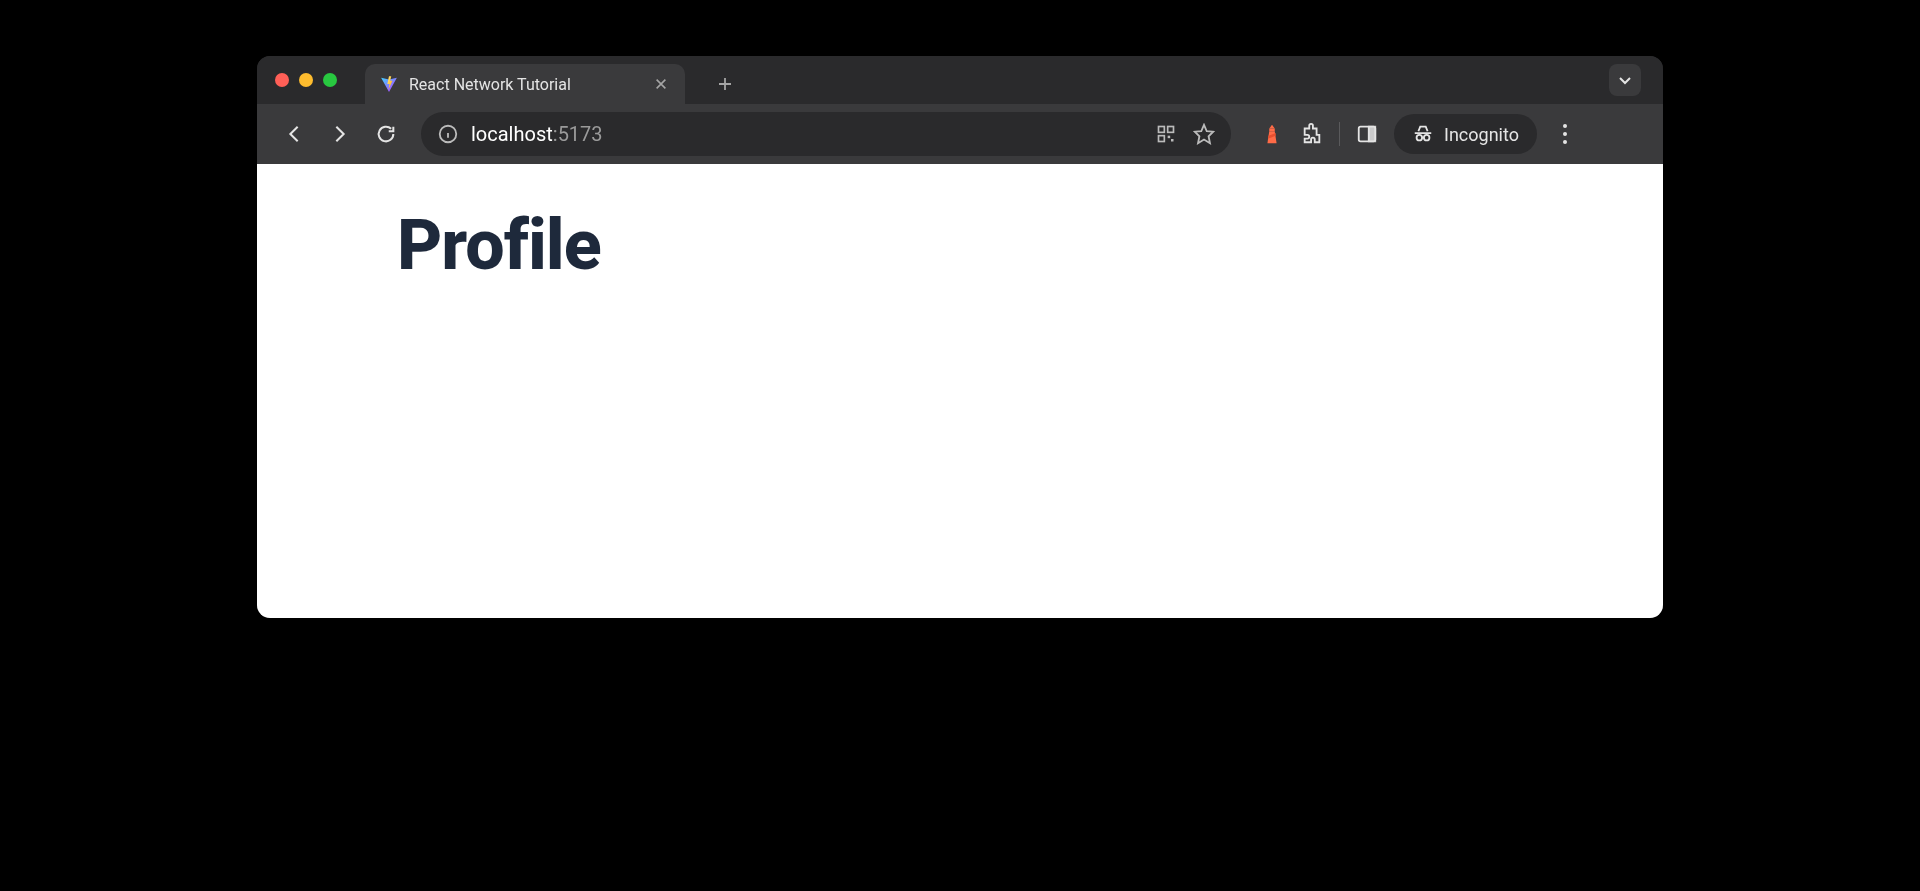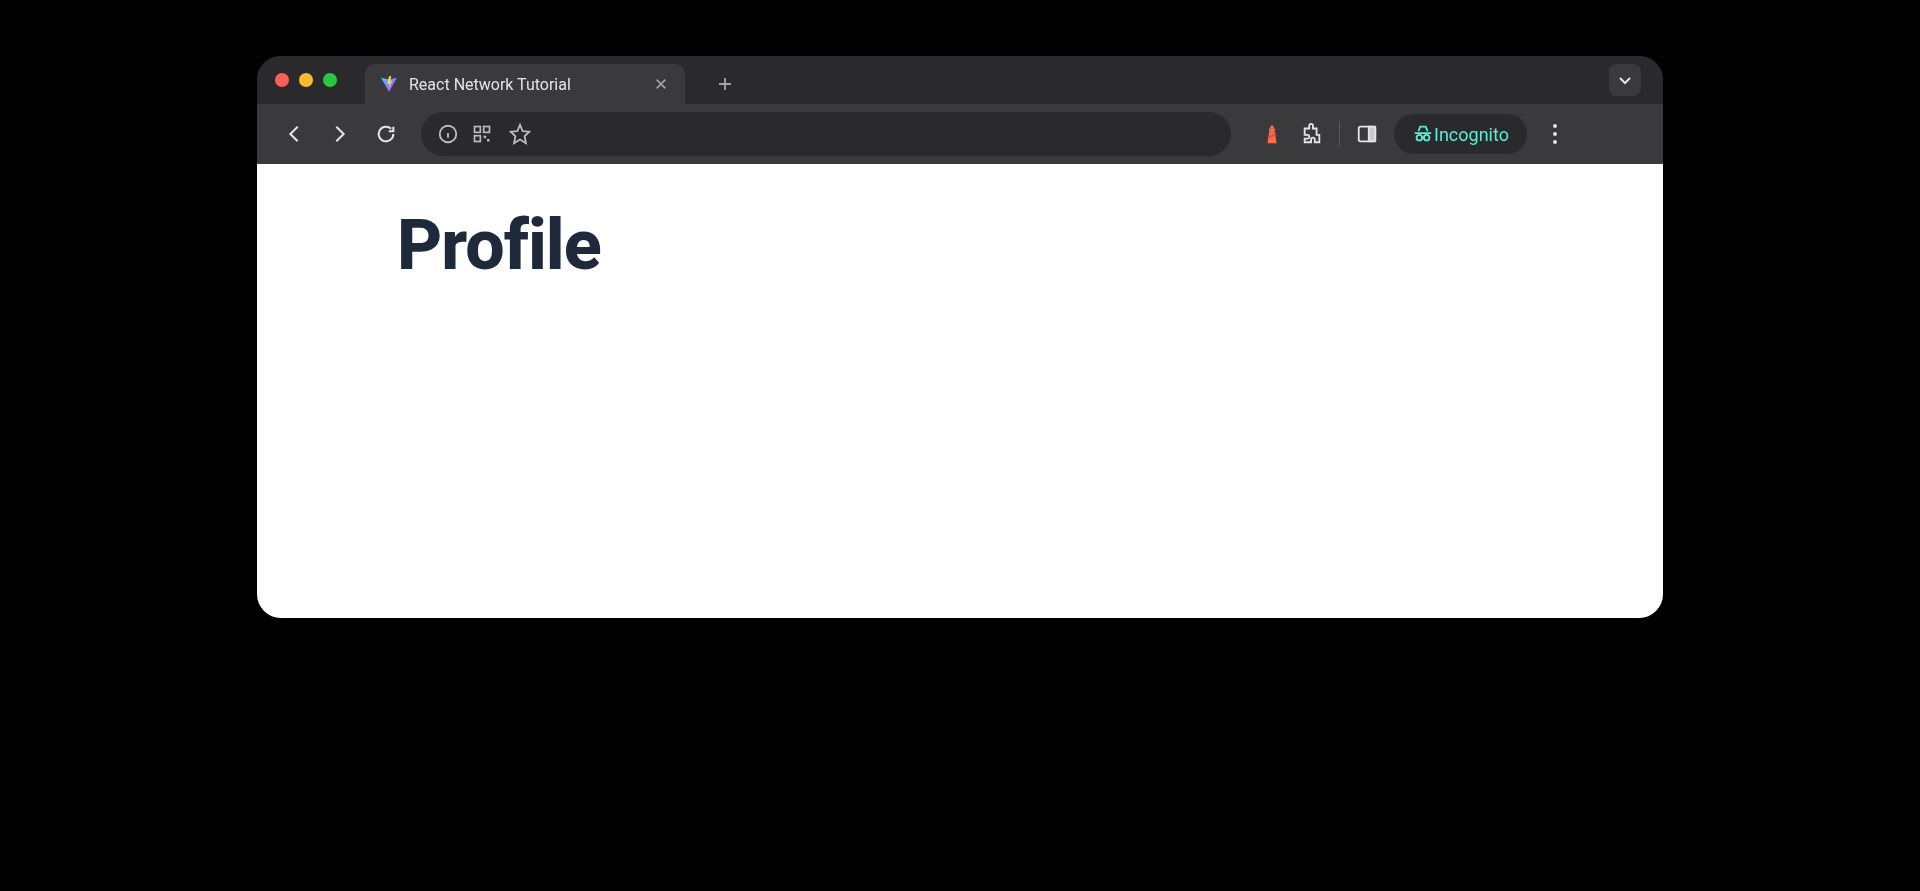--- a/index.html
+++ b/index.html
@@ -16,21 +16,21 @@
       display: flex;
       align-items: flex-start;
       justify-content: center;
       padding-top: 56px;
     }
 
     .browser-window {
       width: 1406px;
       height: 562px;
       background: #2a2a2c;
-      border-radius: 24px;
+      border-radius: 13px;
       overflow: hidden;
       display: flex;
       flex-direction: column;
       box-shadow: 0 20px 60px rgba(0,0,0,0.5);
     }
 
     .titlebar {
       height: 48px;
       background: #2a2a2c;
       display: flex;
@@ -221,22 +221,23 @@
       height: 24px;
       background: #5a5a5c;
     }
 
     .incognito-badge {
       background: #2a2a2c;
       border-radius: 22px;
       height: 40px;
       display: flex;
       align-items: center;
+      gap: 10px;
       padding: 0 18px;
-      color: #5eead4;
+      color: #e5e5e5;
       font-size: 18px;
     }
 
     .incognito-icon {
       width: 22px;
       height: 22px;
     }
 
     .menu-dots {
       display: flex;
@@ -339,20 +340,23 @@
       </svg>
     </div>
 
     <div class="address-bar">
       <div class="site-info-icon">
         <svg viewBox="0 0 24 24" width="22" height="22" fill="none" stroke="currentColor" stroke-width="2">
           <circle cx="12" cy="12" r="9"></circle>
           <path d="M12 8 L12 8.01 M12 11 L12 16"></path>
         </svg>
       </div>
+      <div class="address-text">
+        <span class="url-host">localhost</span><span class="url-port">:5173</span>
+      </div>
       <div class="address-icons">
         <div class="addr-icon">
           <svg viewBox="0 0 24 24" width="20" height="20" fill="currentColor">
             <rect x="3" y="3" width="7" height="7" fill="none" stroke="currentColor" stroke-width="2"></rect>
             <rect x="14" y="3" width="7" height="7" fill="none" stroke="currentColor" stroke-width="2"></rect>
             <rect x="3" y="14" width="7" height="7" fill="none" stroke="currentColor" stroke-width="2"></rect>
             <rect x="14" y="14" width="3" height="3"></rect>
             <rect x="18" y="18" width="3" height="3"></rect>
           </svg>
         </div>

